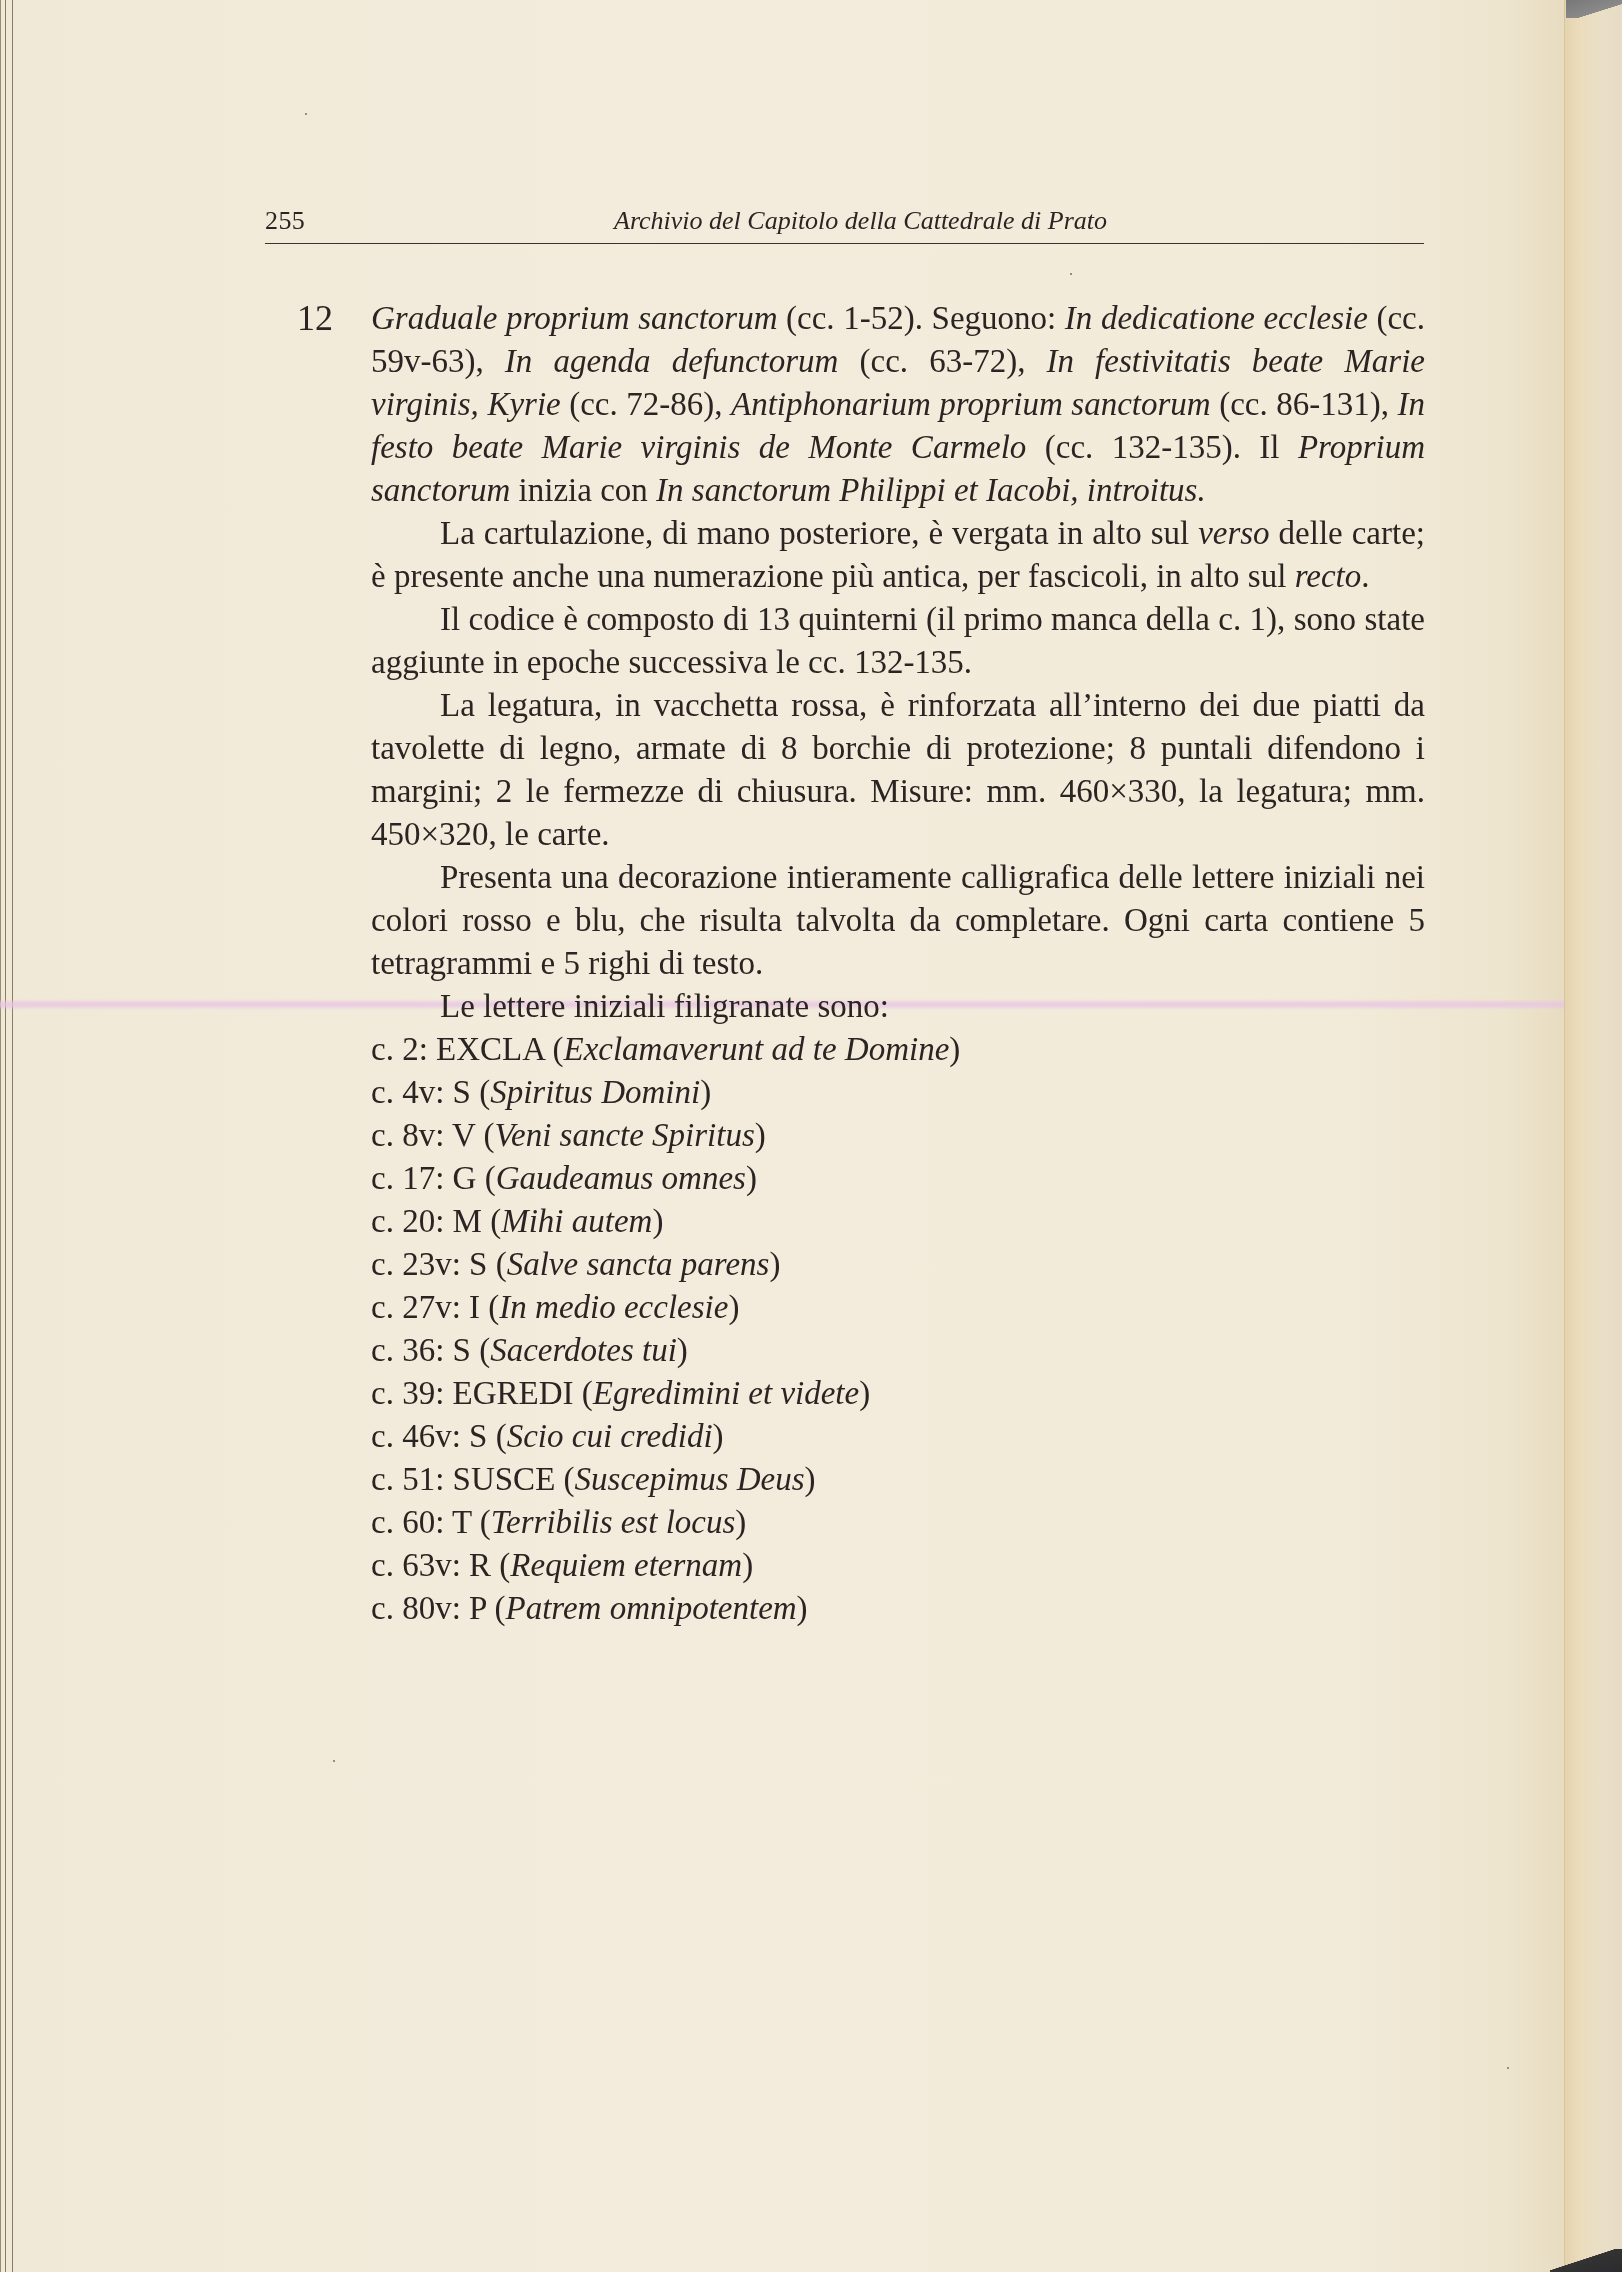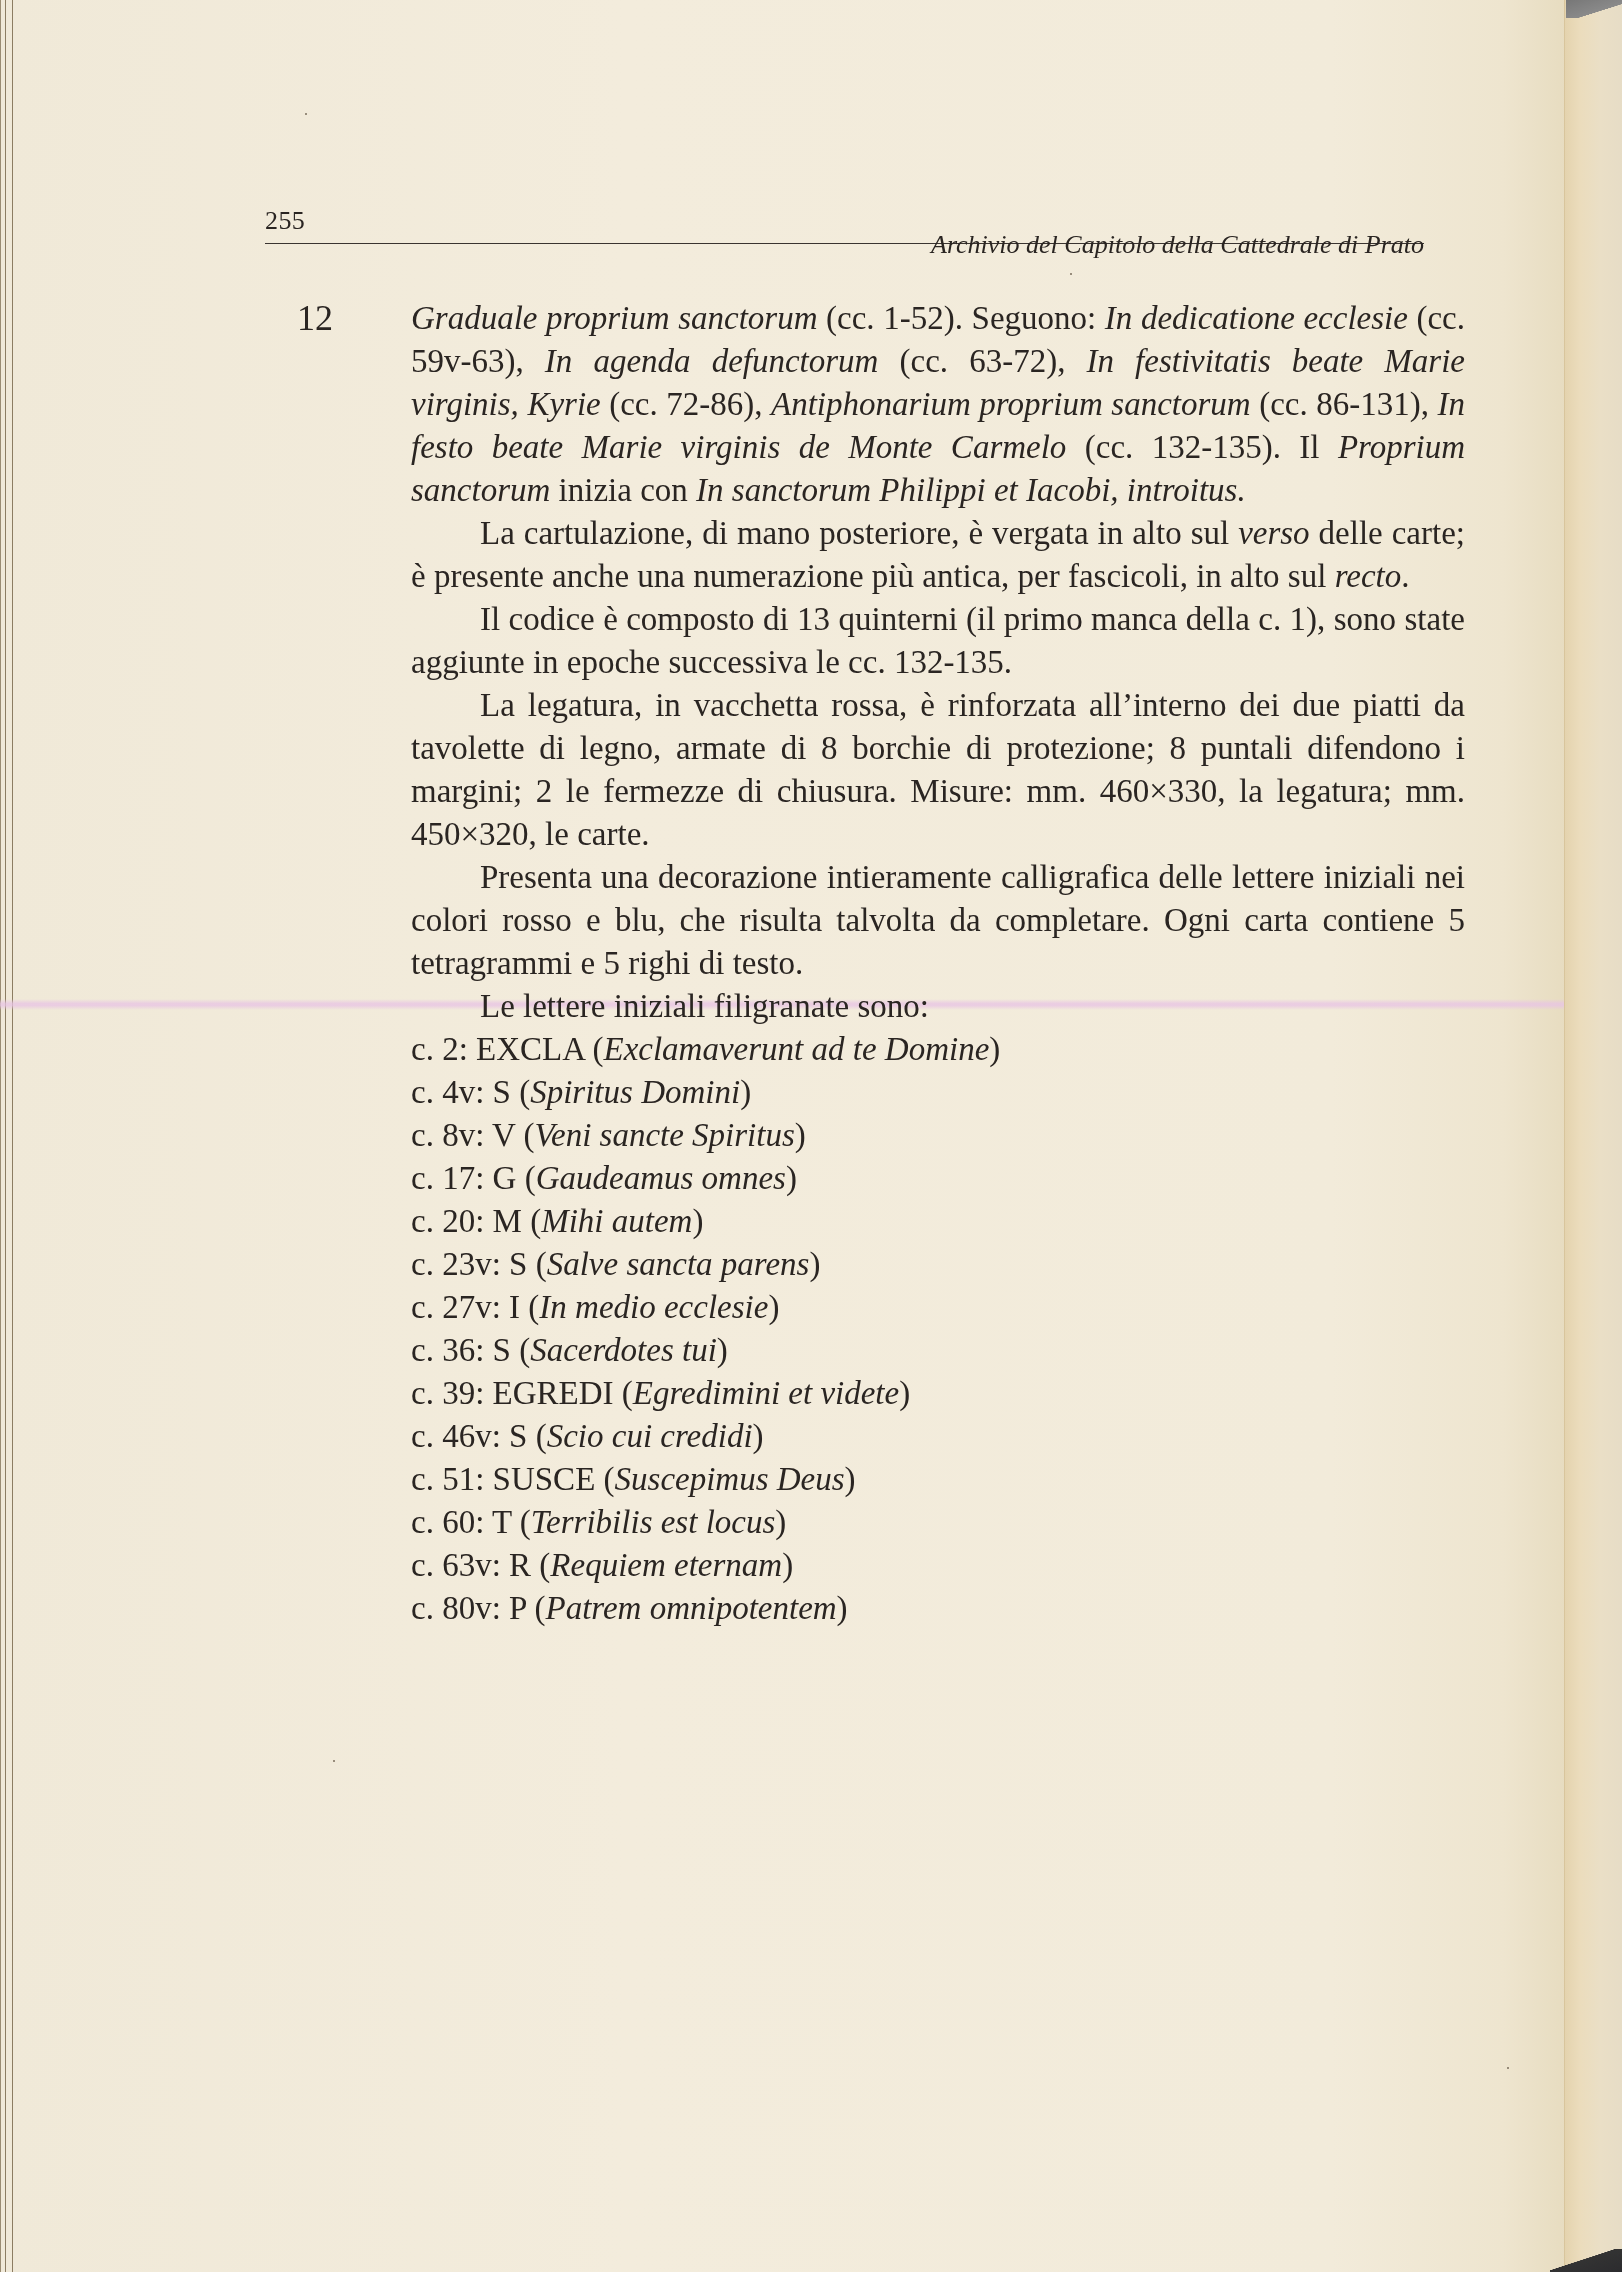--- a/index.html
+++ b/index.html
@@ -42,33 +42,33 @@
   }
 
   .running-head {
     position: absolute; left: 265px; top: 203px; width: 1159px; height: 40px;
     border-bottom: 1.6px solid #3a3430;
   }
   .page-number {
     position: absolute; left: 0; top: 3.2px; font-size: 26px; letter-spacing: 0.4px;
   }
   .running-title {
-    position: absolute; left: 0; right: 0; top: 3.2px; text-align: right;
-    font-style: italic; font-size: 26px; padding-left: 32px; margin-top: 24px;
+    position: absolute; left: 0; right: 0; top: 3.2px; text-align: center;
+    font-style: italic; font-size: 26px; padding-left: 32px;
   }
 
   .entry {
     position: absolute; left: 297px; top: 297px; width: 1130px;
     font-size: 33px; line-height: 43px;
   }
   .entry-number {
     position: absolute; left: 0; top: 0; font-weight: normal; font-size: 36px;
   }
   .entry-body {
-    margin-left: 114px; width: 1054px; text-align: justify;
+    margin-left: 74px; width: 1054px; text-align: justify;
   }
   .entry-body p { margin: 0; }
   .entry-body p.indent { text-indent: 69px; }
   .entry-body i { font-style: italic; }
   .list { margin: 0; padding: 0; list-style: none; }
   .list li { margin: 0; white-space: nowrap; }
   .specks span {
     position: absolute; width: 2.4px; height: 2.4px; border-radius: 50%; background: #7a6e5c;
   }
 </style>

